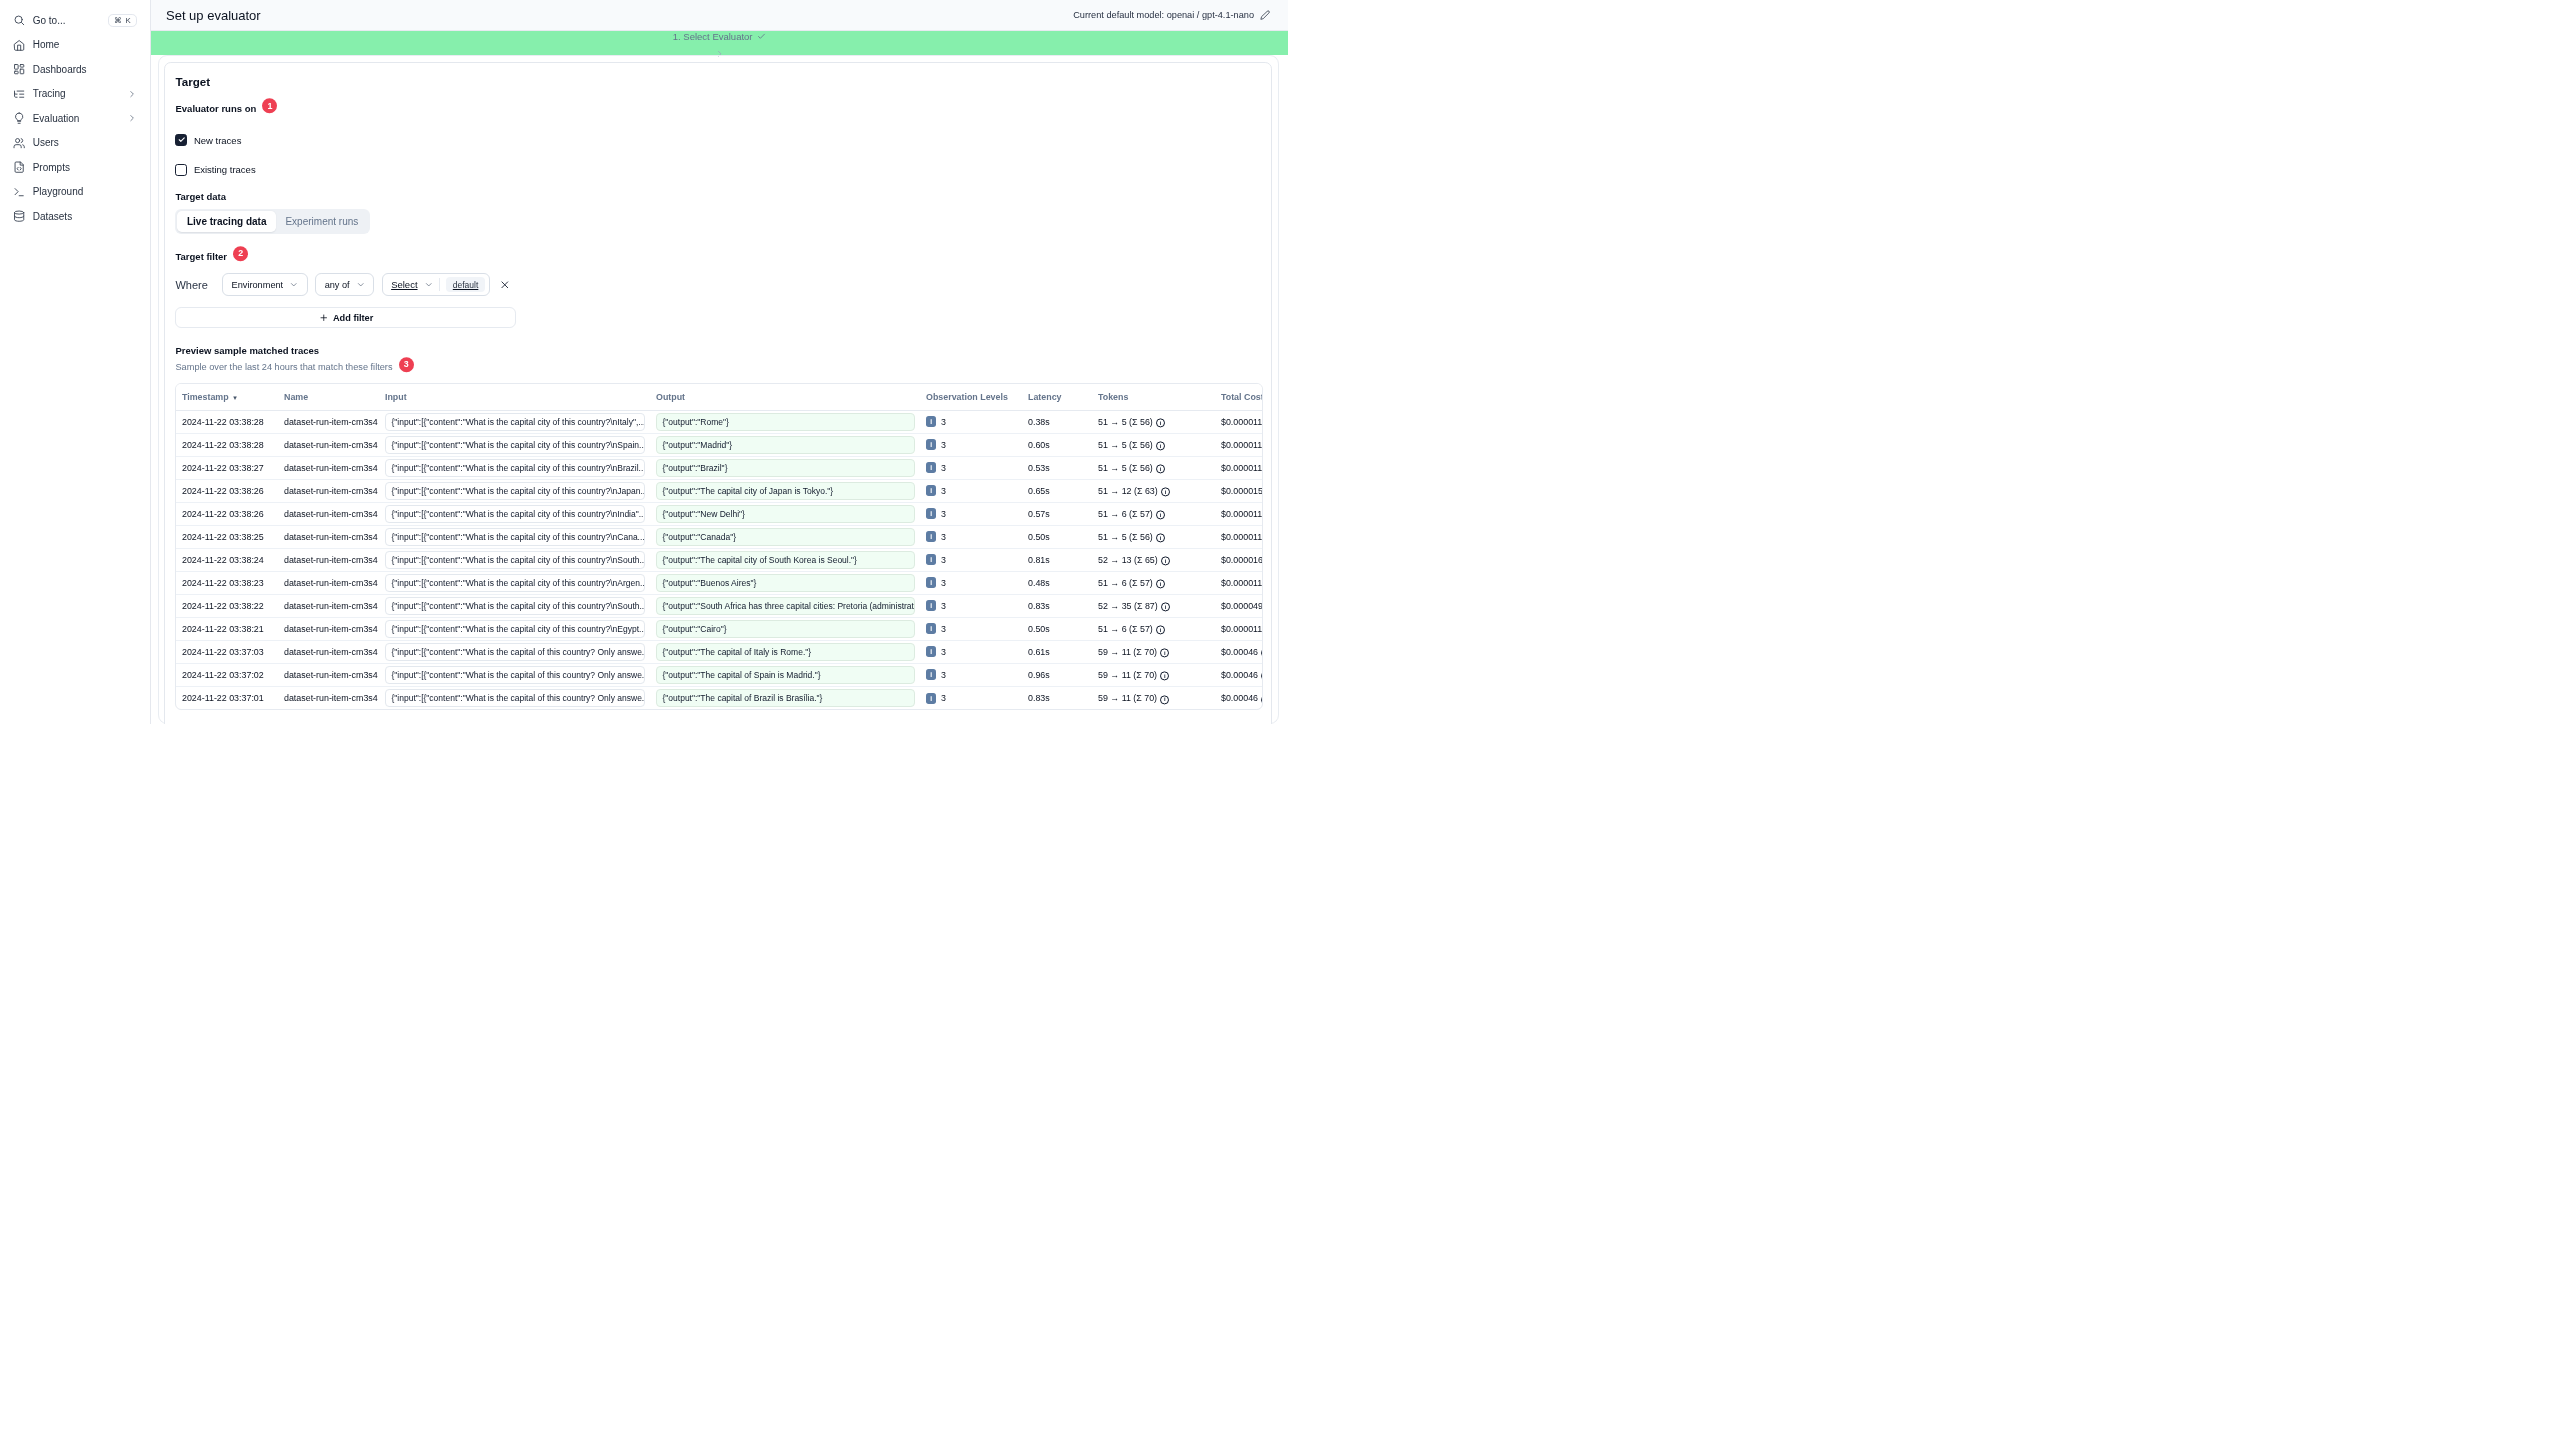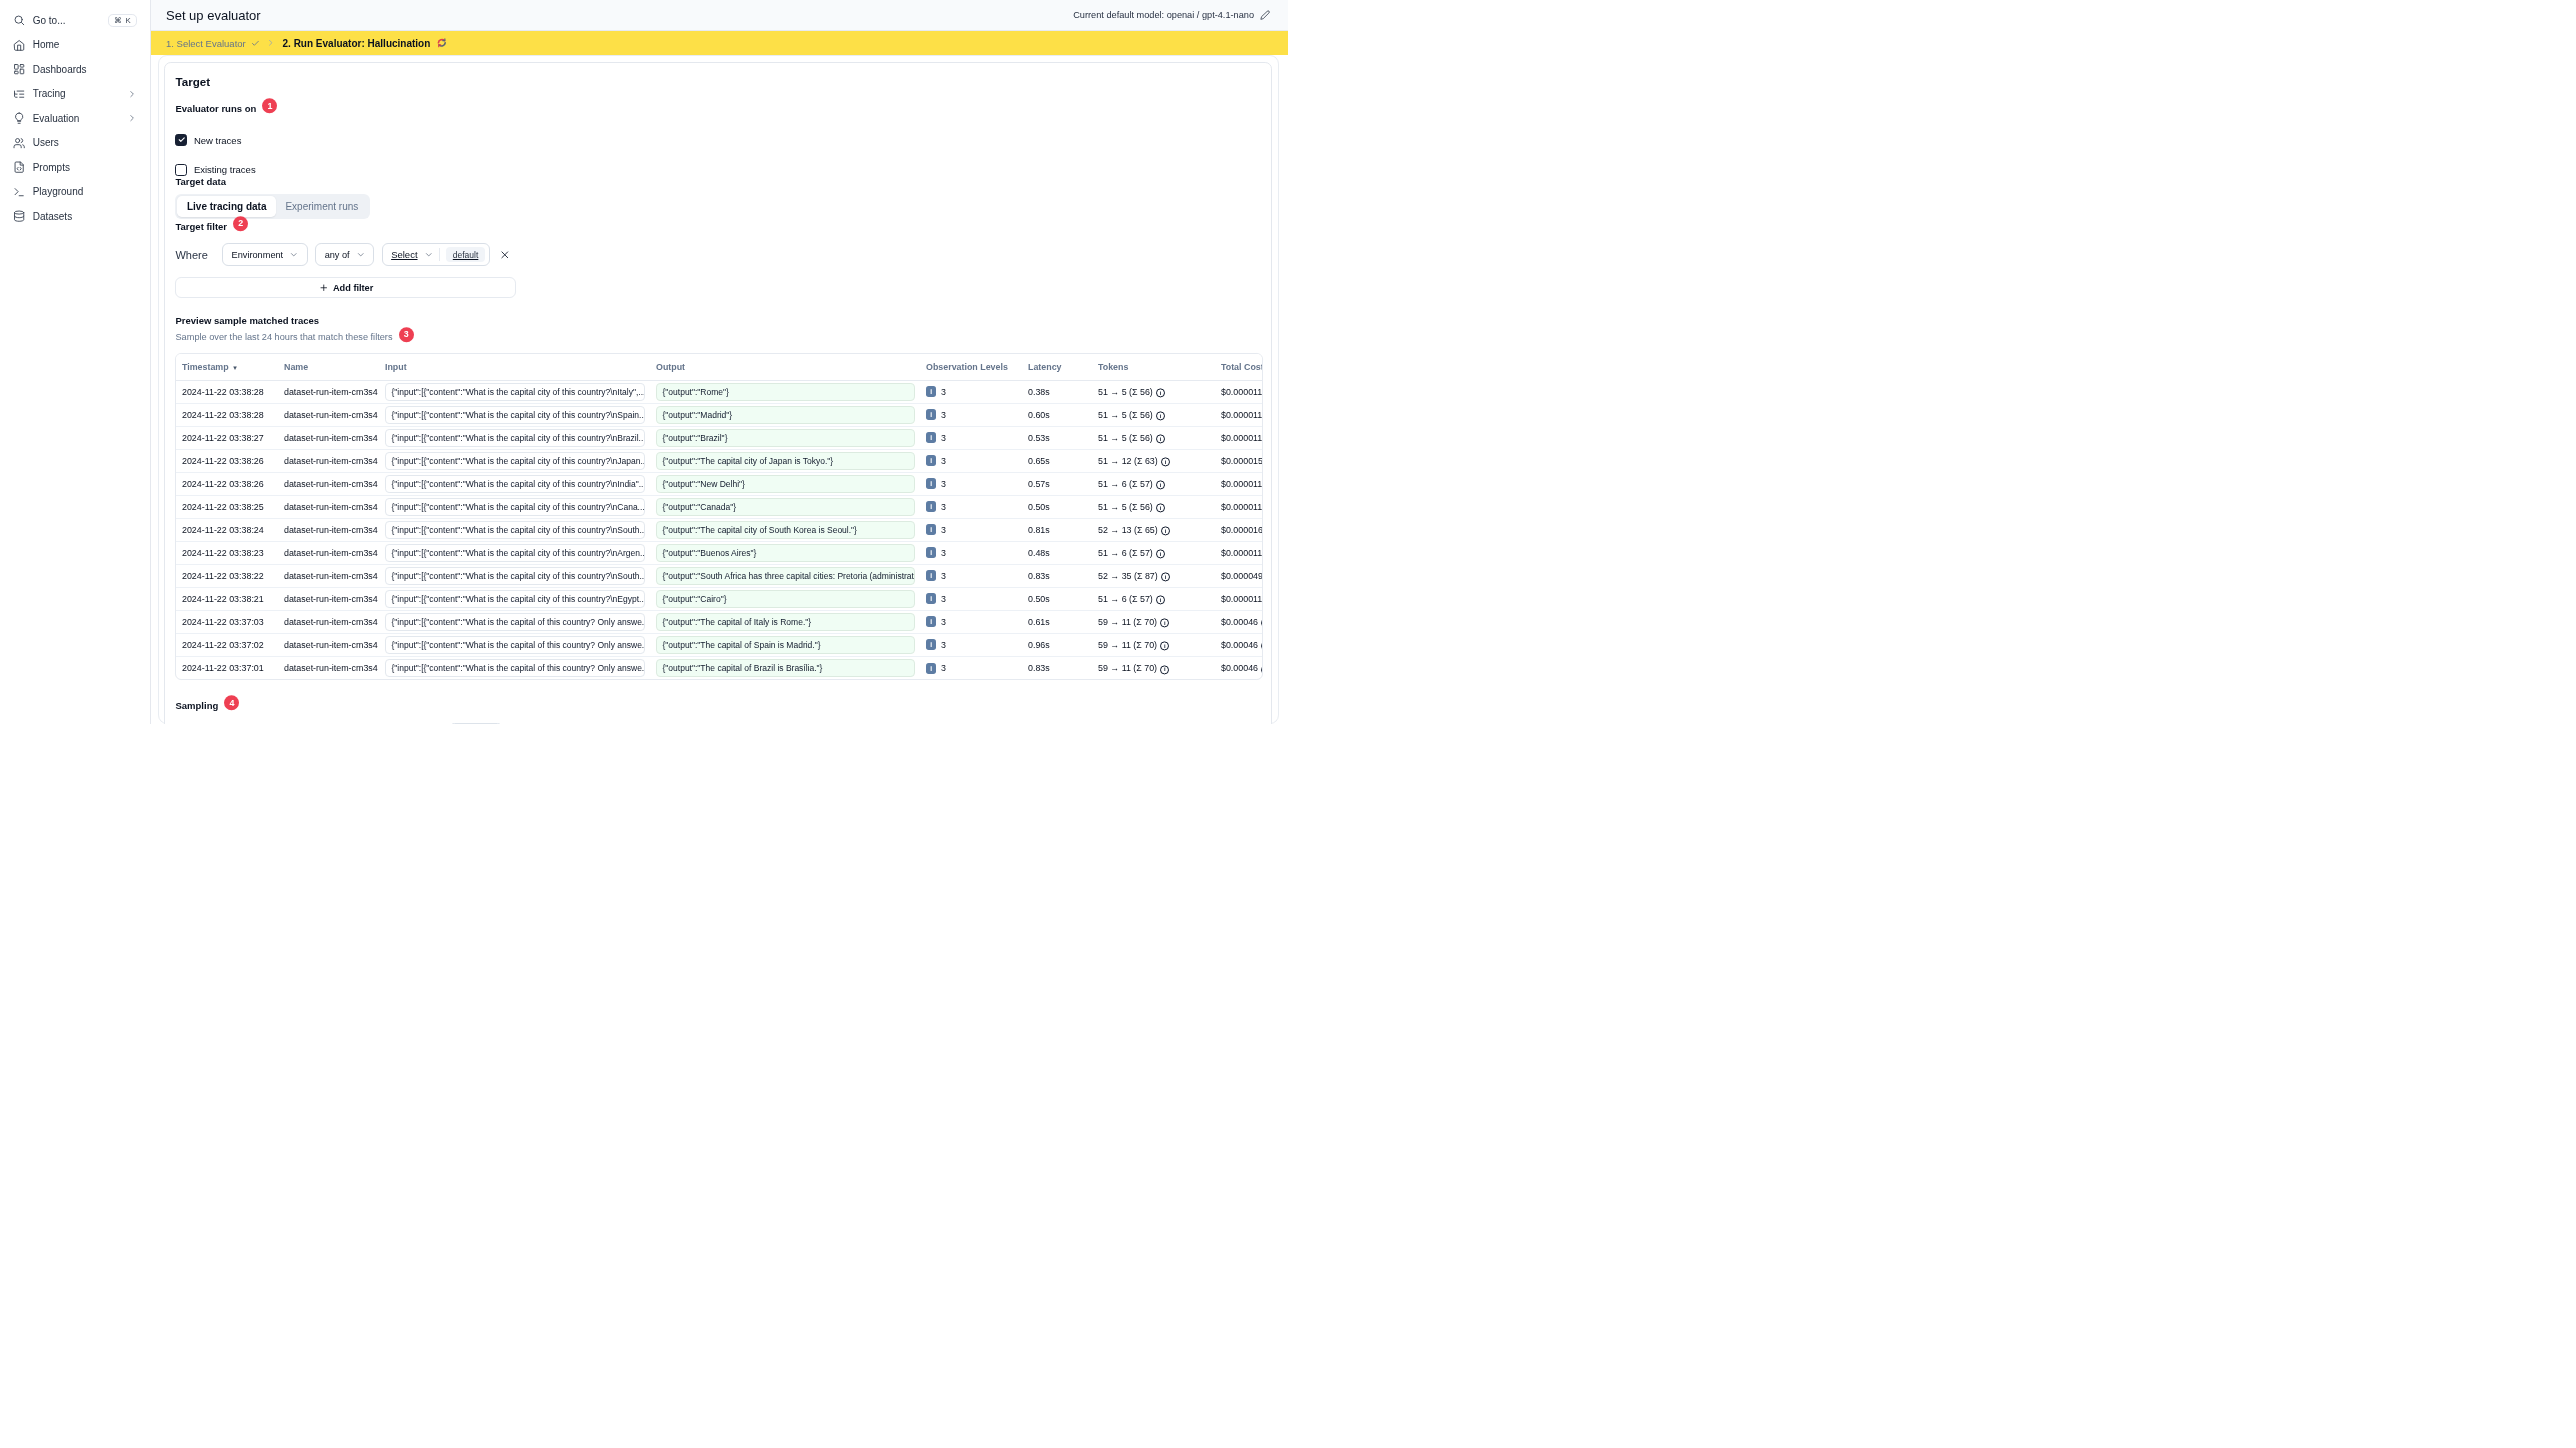--- a/index.html
+++ b/index.html
@@ -36,21 +36,21 @@
     height: 31px; background: #f8fafc; border-bottom: 0.7px solid #e7eaf0;
     display: flex; align-items: center; justify-content: space-between;
     padding: 0 17.7px 0 15px; flex-shrink: 0;
   }
   .topbar .title { font-size: 13px; font-weight: 400; color: #0b1220; }
   .model-note { display: flex; align-items: center; gap: 6.1px; font-size: 9.2px; color: #273042; }
   .model-note .ic { width: 10.2px; height: 10.2px; color: #273042; cursor: pointer; }
 
   .crumbs {
     height: 24px; display: flex; align-items: center; gap: 6.8px;
-    padding: 0 15px; background: #fde047; flex-shrink: 0;
+    padding: 0 15px; background: #86efac; flex-shrink: 0; flex-direction: column;
   }
   .crumb1 { font-size: 9.5px; color: #64748b; display: inline-flex; align-items: center; gap: 4.8px; cursor: pointer; }
   .crumb1 .ic { width: 8.9px; height: 8.9px; color: #64748b; }
   .crumb-sep { width: 9.5px; height: 9.5px; color: #94a3b8; }
   .crumb2 { font-size: 10px; font-weight: 700; color: #0b1220; display: inline-flex; align-items: center; gap: 5.5px; }
   .ragas { width: 11.6px; height: 11.6px; }
 
   
   .outer-card {
     margin: 0 9.5px 0 6.8px; border: 0.7px solid #e9edf2; border-radius: 8.9px;
@@ -68,21 +68,21 @@
     justify-content: center; margin-left: 6.1px; transform: translateY(-2.7px); flex-shrink: 0;
   }
 
   .chk-row { display: flex; align-items: center; gap: 6.8px; margin-top: 18px; cursor: pointer; }
   .chk { width: 11.6px; height: 11.6px; border-radius: 2.7px; border: 1.1px solid #172033;
          display: inline-flex; align-items: center; justify-content: center; background: #fff; }
   .chk.checked { background: #172033; border-color: #172033; }
   .chk svg { width: 7.5px; height: 7.5px; color: #fff; }
   .chk-lbl { font-size: 9.5px; color: #0b1220; }
 
-  .mt-sec { margin-top: 0; }
+  .mt-sec { margin-top: 15px; }
 
   .tabs { display: inline-flex; background: #eef1f5; border-radius: 6.1px; padding: 2px; margin-top: 7.5px; }
   .tab { padding: 4.8px 9.5px; font-size: 10px; border-radius: 4.8px; cursor: pointer; color: #64748b; font-weight: 500; }
   .tab.active { background: #fff; color: #0b1220; font-weight: 700; box-shadow: 0 0.7px 1.4px rgba(15,23,42,.08); }
 
   .filter-row { display: flex; align-items: center; gap: 7.5px; margin-top: 9.5px; }
   .where-lbl { font-size: 11px; color: #2b3546; margin-right: 7px; text-align: right; }
   .sel {
     height: 23px; border: 0.7px solid #d9dfe7; border-radius: 6.1px; background: #fff;
     display: inline-flex; align-items: center; gap: 6.1px; padding: 0 8.2px;

